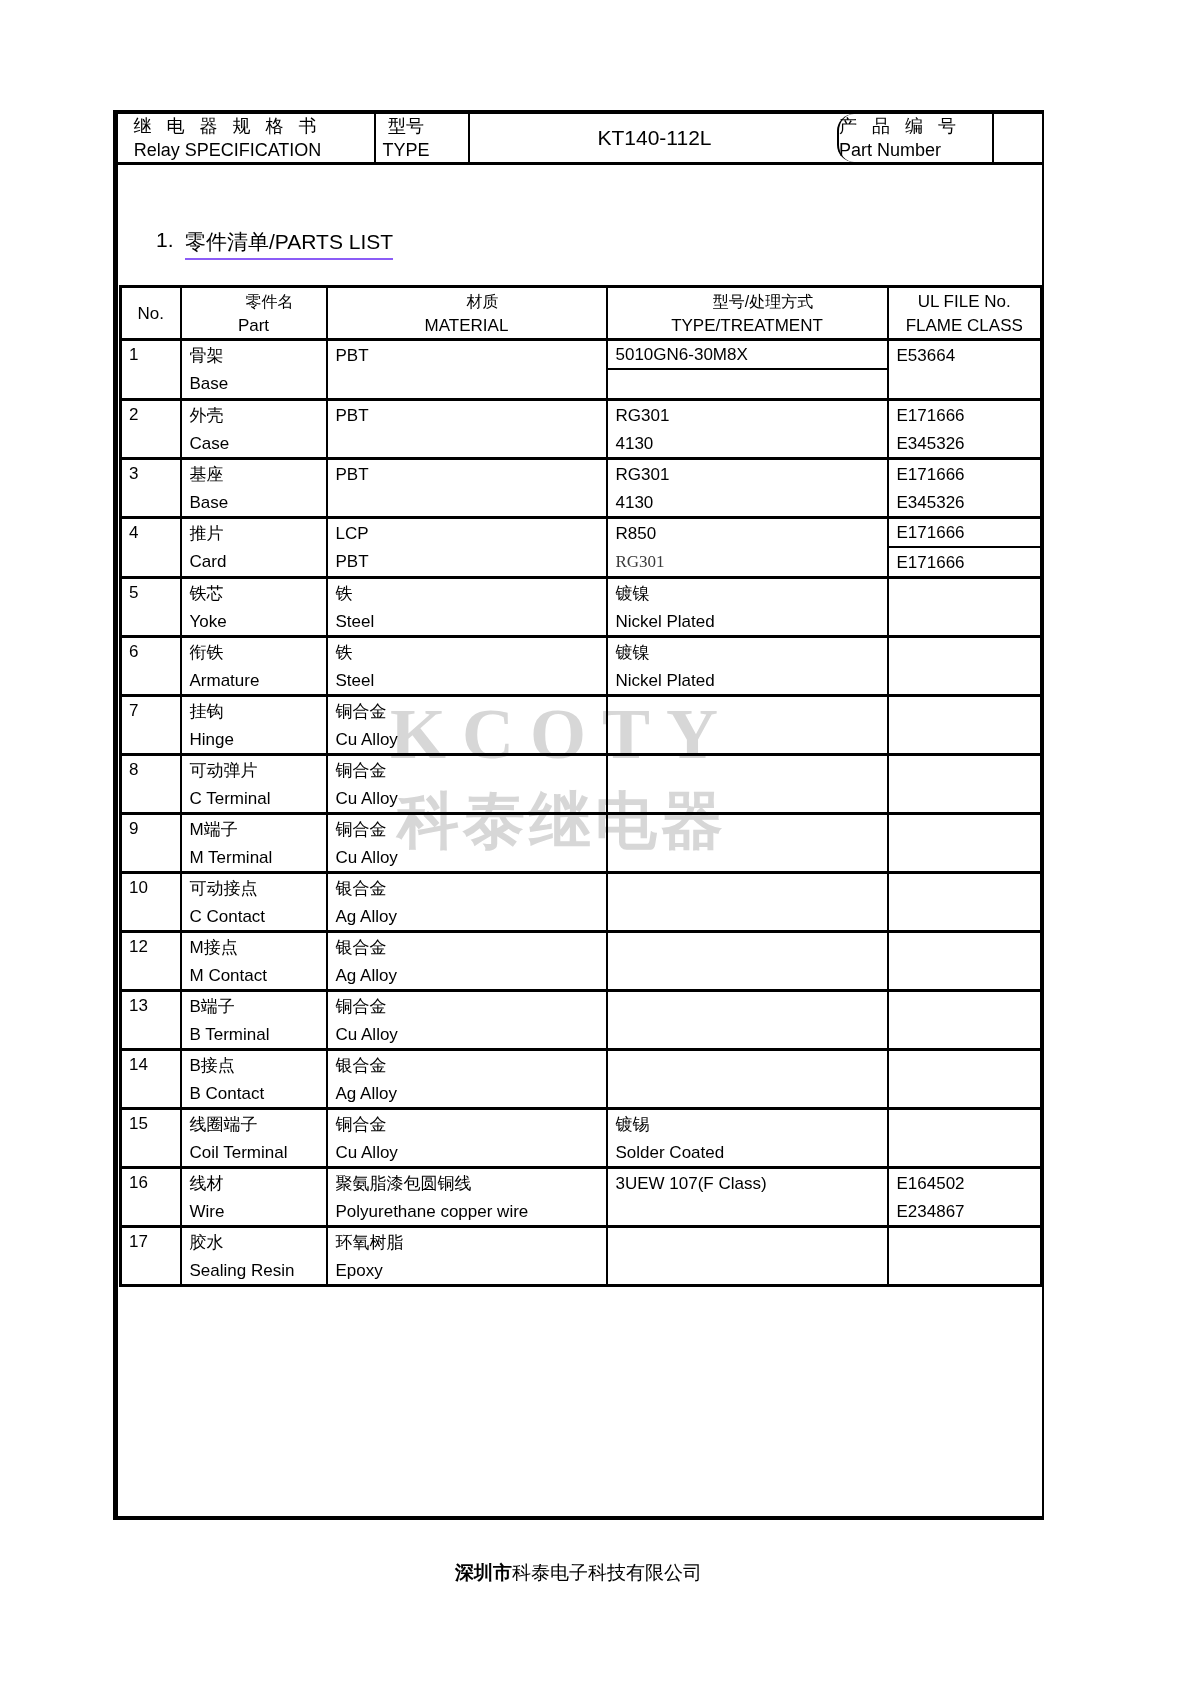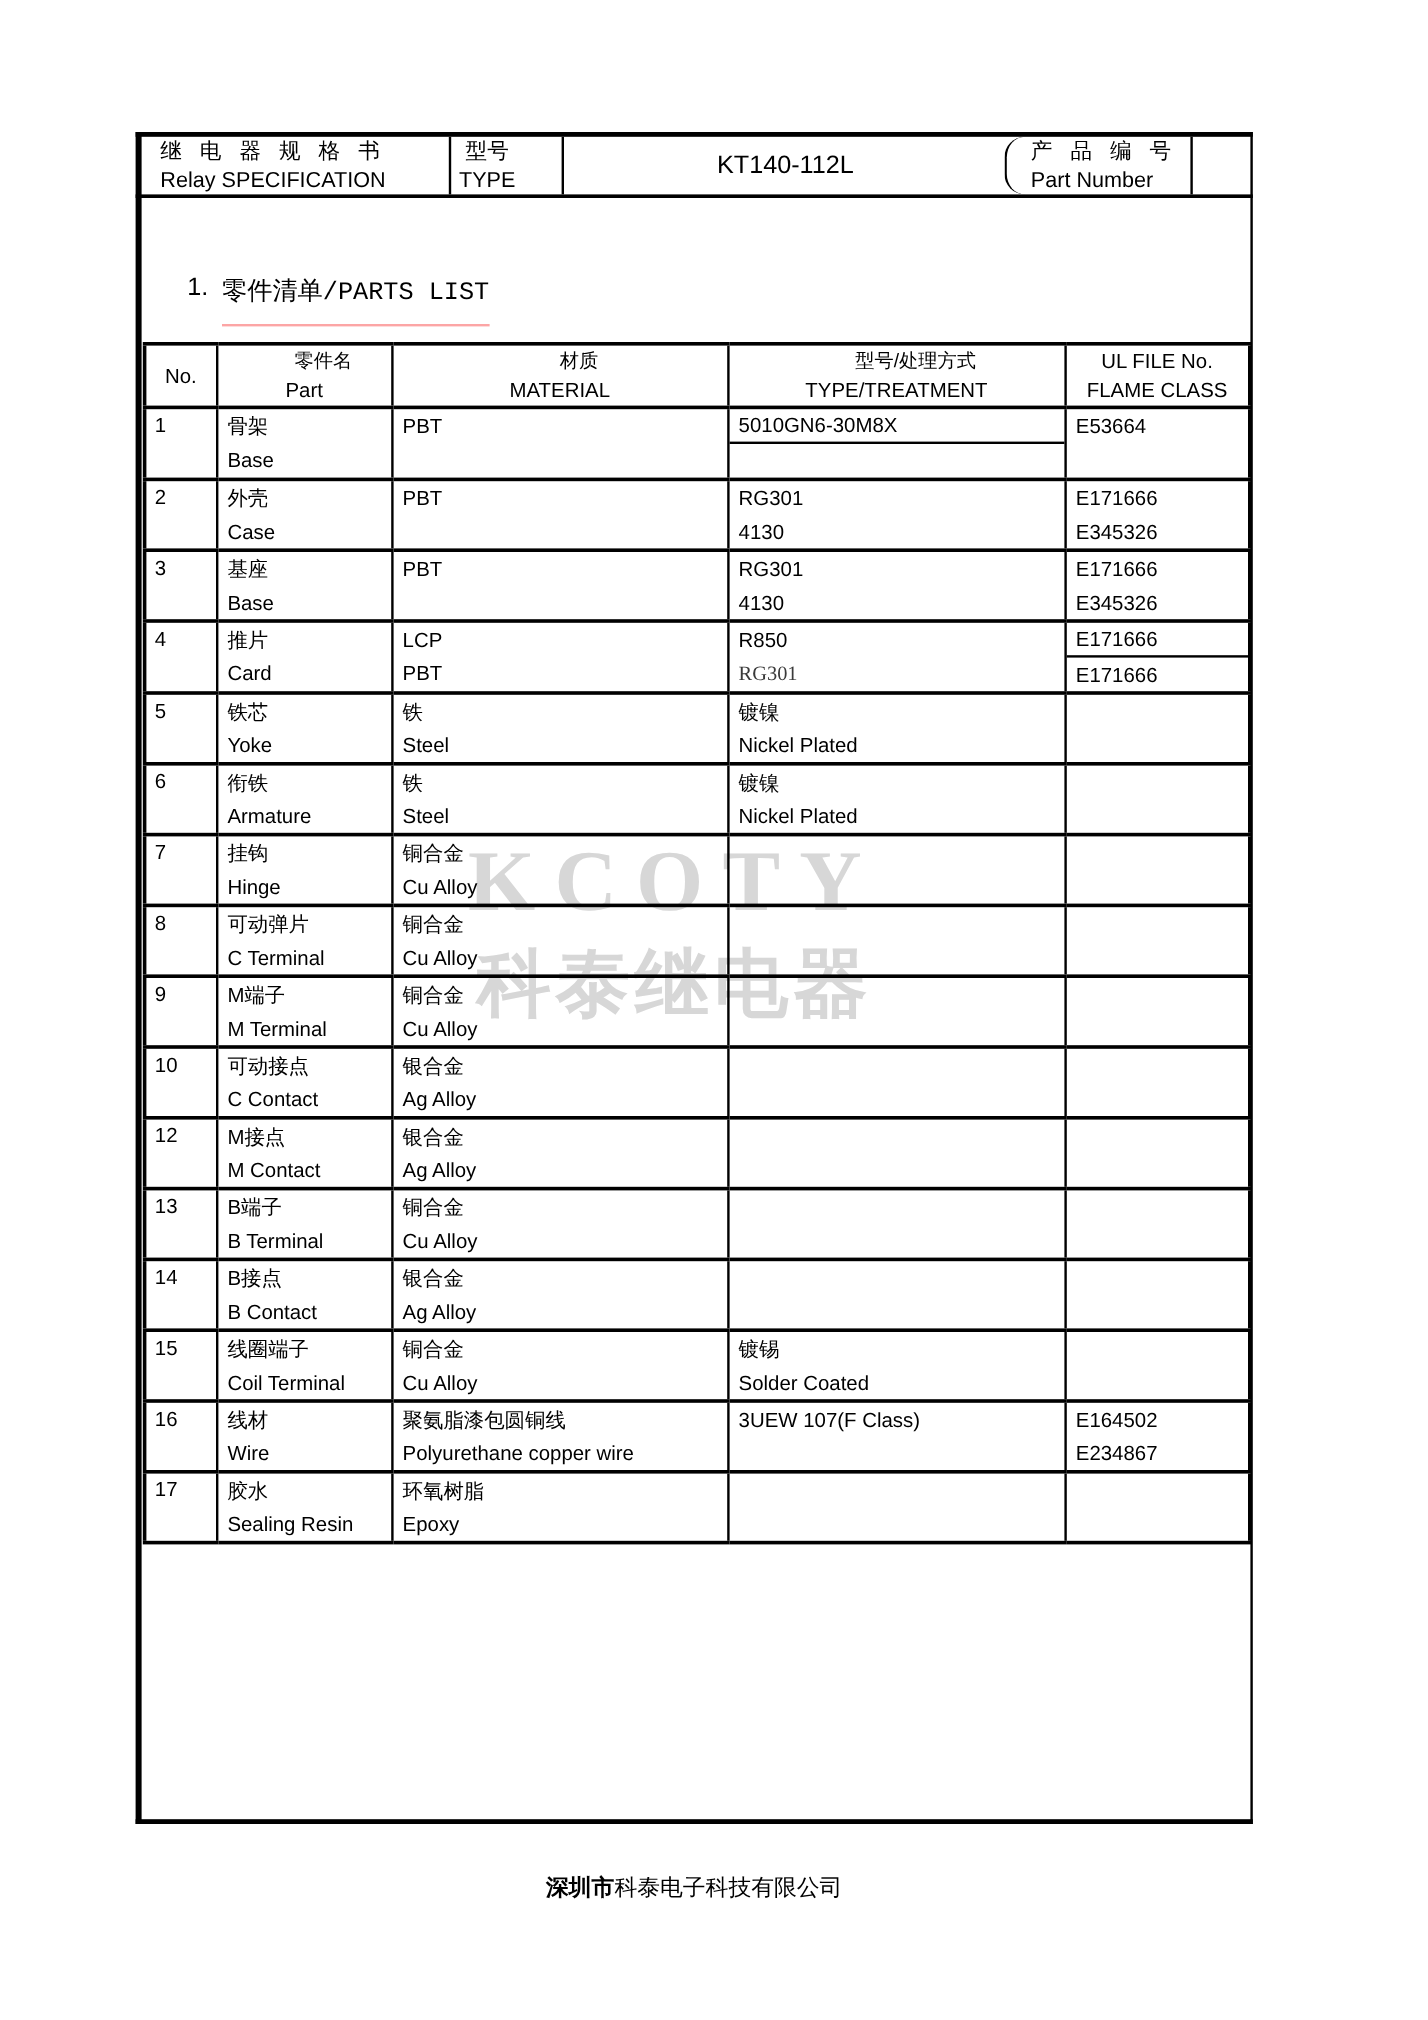--- a/index.html
+++ b/index.html
@@ -25,29 +25,29 @@
     position:absolute;left:113px;top:110px;width:931px;height:55px;
     box-sizing:border-box;display:flex;
     border-top:4px solid #000;border-bottom:3px solid #000;
     z-index:2;background:transparent;
   }
   .ht .c{box-sizing:border-box;height:100%;display:flex;flex-direction:column;justify-content:center;}
   .ht .c + .c{border-left:2px solid #000;margin-left:32px;}
   .ht .c1{width:229px;text-align:center;}
   .ht .c2{width:62px;text-align:center;}
   .ht .c3{width:337px;text-align:center;padding-left:34px;}
-  .ht .c4{width:123px;text-align:left;padding-left:20px;border-radius:17px;}
+  .ht .c4{width:123px;text-align:left;padding-left:0;border-radius:17px;}
   .ht .c5{flex:1;}
   .ht .ln{line-height:24px;font-size:18px;white-space:nowrap;}
   .ht .cnsp{letter-spacing:5px;font-size:18px;text-align:center;}
   .ht .typeval{font-size:21px;line-height:48px;}
   
   .sec{position:absolute;top:228px;z-index:2;font-size:21px;}
   .sec-num{left:156px;}
-  .sec-title{left:185px;border-bottom:2px solid #fca5a5;padding-bottom:14px;font-family:Liberation Mono, monospace;}
+  .sec-title{left:185px;border-bottom:2px solid #8b5cf6;padding-bottom:2px;}
   
   .wm{
     position:absolute;left:307px;top:690px;width:510px;z-index:0;
     text-align:center;color:#d7d7d7;user-select:none;
   }
   .wm .l1{font-size:72px;font-weight:bold;letter-spacing:16px;line-height:88px;font-family:Liberation Serif, serif;}
   .wm .l2{font-size:62px;font-weight:bold;letter-spacing:4px;line-height:74px;margin-top:6px;}
   
   table.pt{
     position:absolute;left:119px;top:285px;z-index:2;

